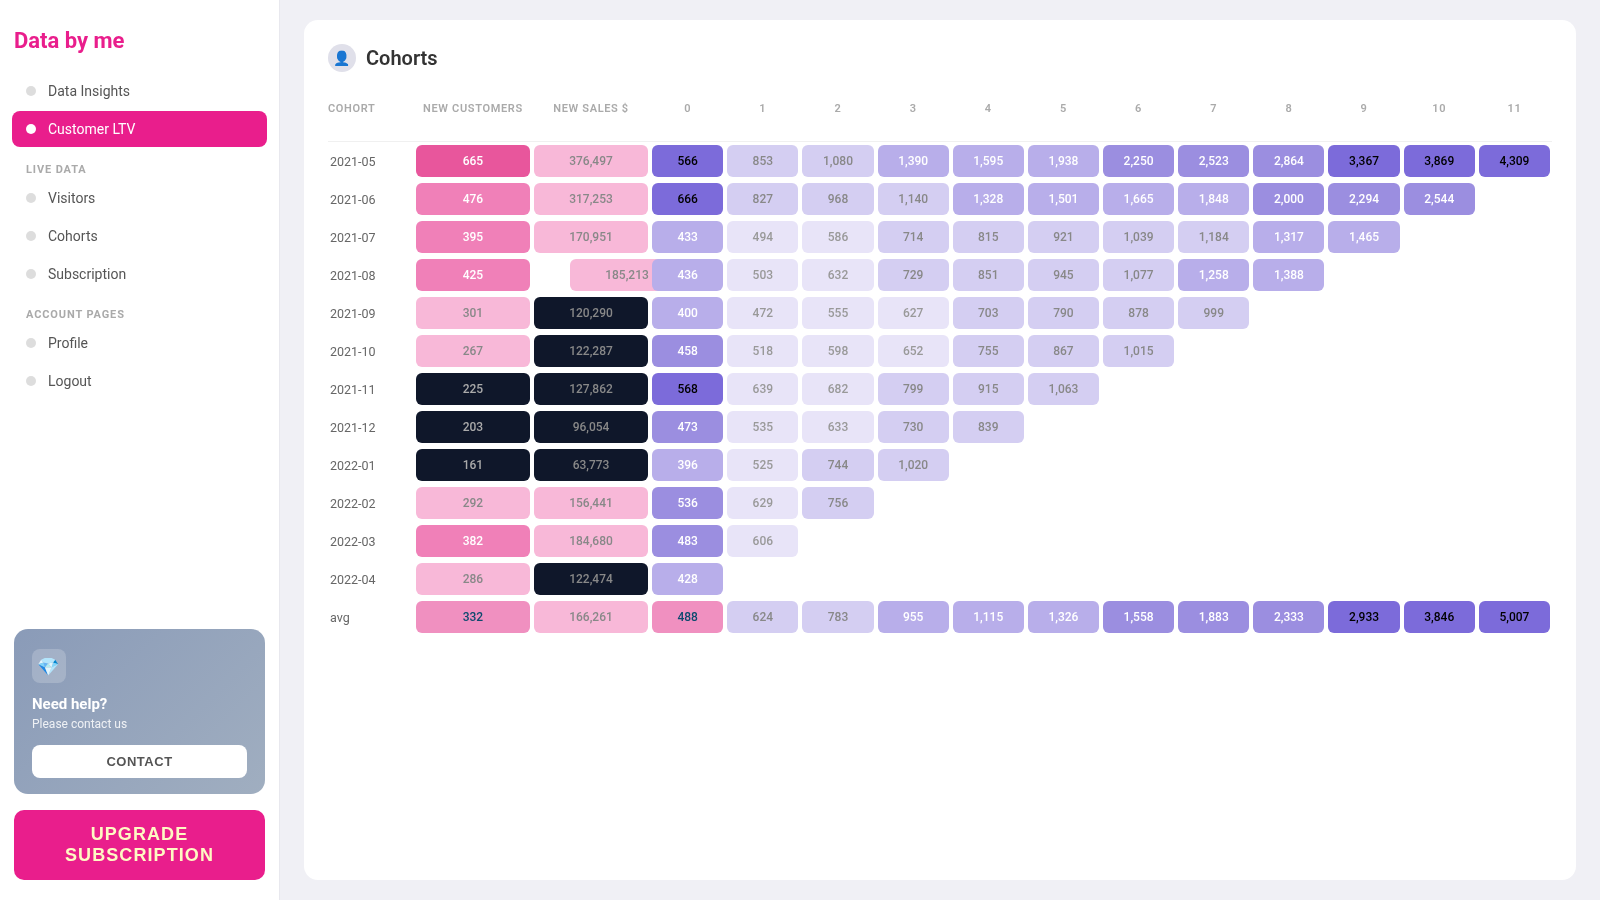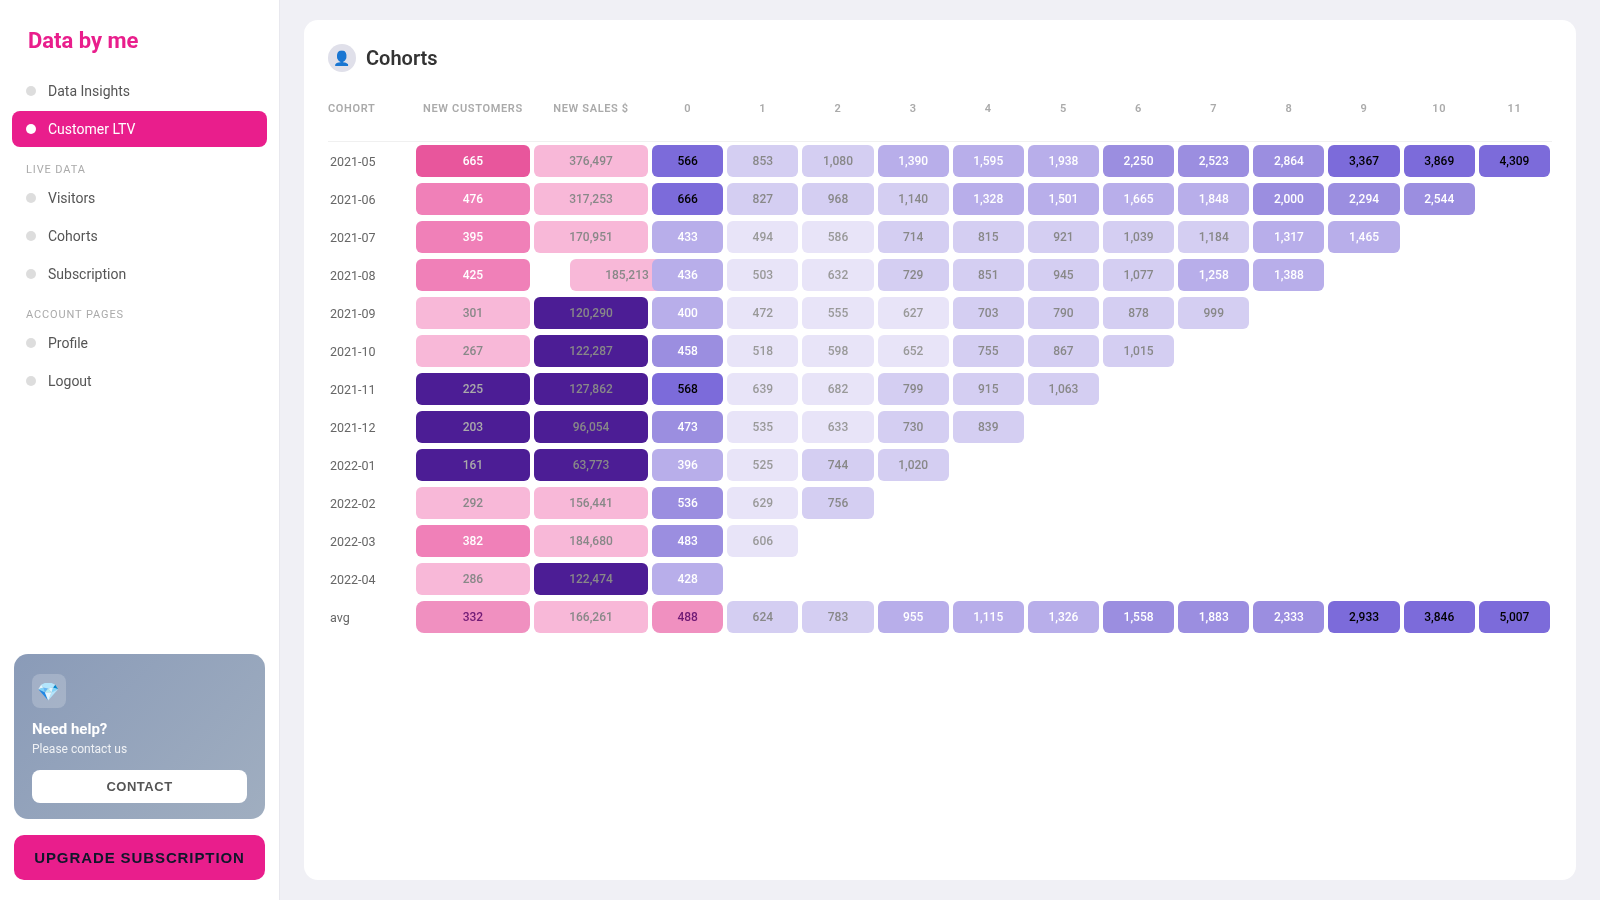--- a/index.html
+++ b/index.html
@@ -17,21 +17,21 @@
       width: 280px;
       min-width: 280px;
       background: #fff;
       display: flex;
       flex-direction: column;
       padding: 0;
       height: 900px;
       border-right: 1px solid #e8e8ee;
     }
     .sidebar-logo {
-      padding: 28px 28px 20px;
+      padding: 28px 14px 20px;
       font-size: 22px;
       font-weight: 700;
       color: #e91e8c;
     }
     .sidebar-nav {
       flex: 1;
       padding: 0 12px;
     }
     .nav-item {
       display: flex;
@@ -50,21 +50,21 @@
     }
     .nav-dot {
       width: 10px; height: 10px;
       border-radius: 50%;
       background: #ddd;
       flex-shrink: 0;
     }
     .nav-item.active .nav-dot { background: #fff; }
     .nav-section-label {
       font-size: 11px;
-      font-weight: 400;
+      font-weight: 700;
       color: #aaa;
       letter-spacing: 0.08em;
       padding: 14px 14px 4px;
     }
 
     
     .help-box {
       margin: 16px 14px;
       background: linear-gradient(135deg, #8a9bb8 0%, #a0aec0 100%);
       border-radius: 14px;
@@ -95,25 +95,25 @@
       font-size: 13px;
       font-weight: 700;
       cursor: pointer;
       letter-spacing: 0.04em;
     }
 
     
     .upgrade-btn {
       margin: 0 14px 20px;
       background: #e91e8c;
-      color: #0f172a;
+      color: #fef9c3;
       border: none;
       border-radius: 10px;
       padding: 14px;
-      font-size: 15px;
+      font-size: 18px;
       font-weight: 700;
       cursor: pointer;
       letter-spacing: 0.06em;
       width: calc(100% - 28px);
     }
 
     
     .main {
       flex: 1;
       overflow: auto;
@@ -180,27 +180,27 @@
       font-size: 12px;
       font-weight: 500;
       color: #555;
       min-width: 52px;
       display: inline-block;
       width: 100%;
     }
     .cell-pink-dark { background: #e8569c; color: #fff; }
     .cell-pink-med { background: #f080b8; color: #fff; }
     .cell-pink-light { background: #f8b8d8; color: #888; }
-    .cell-pink-vlight { background: #4c1d95; color: #aaa; }
+    .cell-pink-vlight { background: #0f172a; color: #aaa; }
     .cell-purple-dark { background: #7c6bda; color: #000000; }
     .cell-purple-med { background: #9b8ee0; color: #fff; }
     .cell-purple-light { background: #b8aeea; color: #fff; }
     .cell-purple-vlight { background: #d4cef2; color: #888; }
     .cell-purple-pale { background: #e8e4f8; color: #999; }
-    .cell-avg-pink { background: #f090c0; color: #701a75; border-radius: 8px; }
+    .cell-avg-pink { background: #f090c0; color: #0c4a6e; }
 
     .col-cohort { width: 80px; }
     .col-newcust { width: 110px; }
     .col-newsales { width: 110px; }
     .col-num { width: 70px; }
   </style>
 </head>
 <body>
 
 <div class="sidebar">

